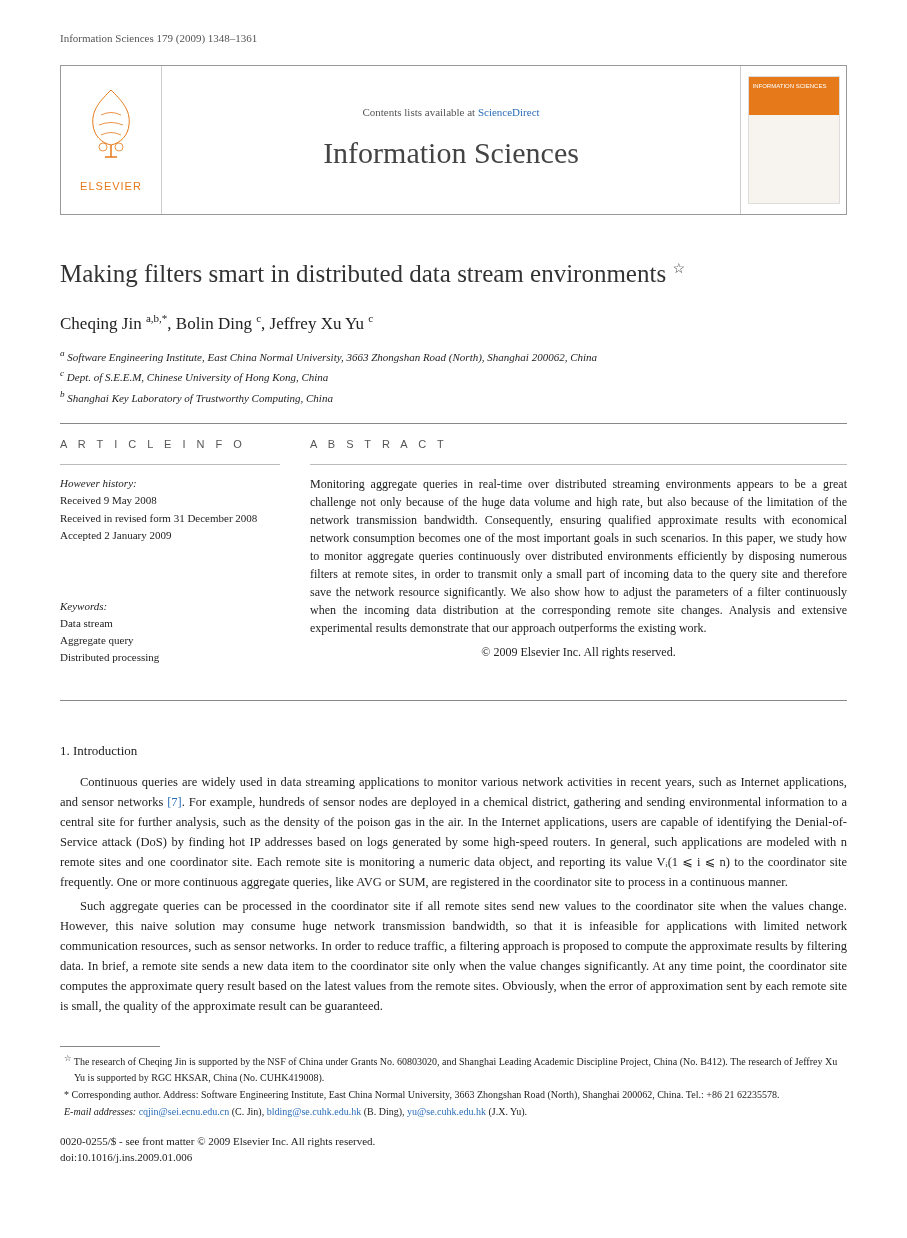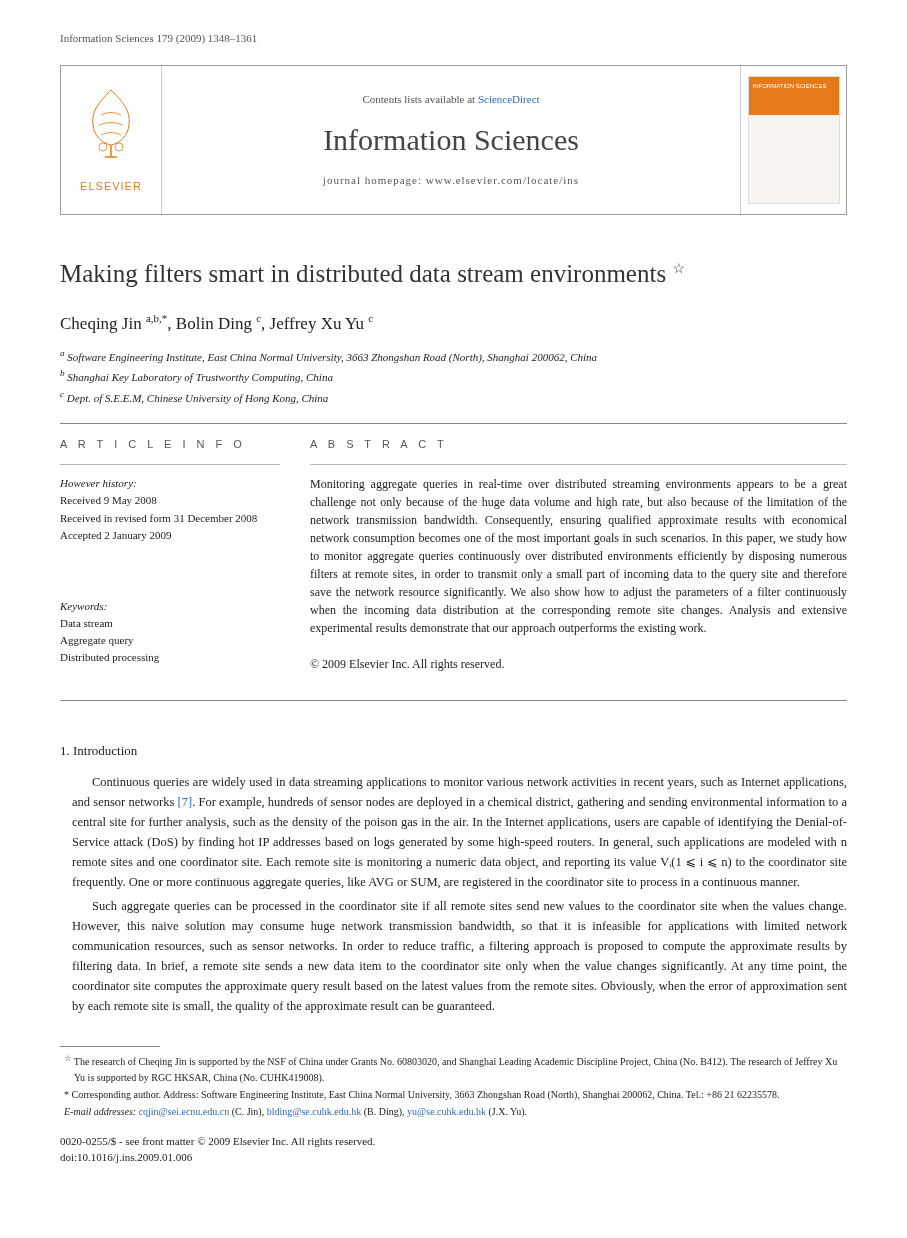--- a/index.html
+++ b/index.html
@@ -128,33 +128,32 @@
       font-size: 11px;
       letter-spacing: 4px;
       color: #555;
       margin-bottom: 12px;
       font-family: Arial, sans-serif;
     }
     .info-block { margin-bottom: 14px; line-height: 1.55; }
     .info-block .label { font-style: italic; }
     .abstract-col { flex: 1; font-size: 12px; }
     .abstract-text { text-align: justify; }
-    .copyright-line { text-align: left; font-size: 12px; margin-top: 18px; }
+    .copyright-line { text-align: center; font-size: 12px; margin-top: 6px; }
     .section-heading {
       font-weight: normal;
       font-size: 13px;
       margin: 40px 0 12px;
     }
     .body-para {
       text-align: justify;
       text-indent: 20px;
       font-size: 12.5px;
       line-height: 1.6;
       margin-bottom: 4px;
-      margin-left: 12px;
     }
     .body-para a { color: #2a6db8; text-decoration: none; }
     .footnote-divider {
       border-top: 1px solid #888;
       width: 100px;
       margin: 30px 0 6px;
     }
     .footnotes { font-size: 10px; line-height: 1.5; }
     .footnotes p { text-indent: -10px; padding-left: 14px; margin-bottom: 2px; }
     .footnotes a { color: #2a6db8; text-decoration: none; }
@@ -181,40 +180,39 @@
         <circle cx="38" cy="62" r="4" fill="none" stroke="#e67a1a" stroke-width="0.8"></circle>
       </svg>
     </div>
     <div class="elsevier-label">ELSEVIER</div>
   </div>
   <div class="journal-center">
     <div class="contents-line">
       <span>Contents lists available at </span><a href="#">ScienceDirect</a>
     </div>
     <div class="journal-name">Information Sciences</div>
-    <div class="journal-homepage">journal homepage: www.elsevier.com/locate/ins</div>
   </div>
   <div class="journal-cover">
     <div class="cover-thumb">
       <div class="cover-thumb-title">INFORMATION SCIENCES</div>
     </div>
   </div>
 </div>
 
 <h1 class="article-title">
   <span>Making filters smart in distributed data stream environments</span>
   <span class="star-ref">☆</span>
 </h1>
 
 <div class="authors" id="authors-line">Cheqing Jin <sup>a,b,*</sup>, Bolin Ding <sup>c</sup>, Jeffrey Xu Yu <sup>c</sup></div>
 
 <div class="affiliations">
   <div><sup>a</sup> <span>Software Engineering Institute, East China Normal University, 3663 Zhongshan Road (North), Shanghai 200062, China</span></div>
+  <div><sup>c</sup> <span>Dept. of S.E.E.M, Chinese University of Hong Kong, China</span></div>
   <div><sup>b</sup> <span>Shanghai Key Laboratory of Trustworthy Computing, China</span></div>
-  <div><sup>c</sup> <span>Dept. of S.E.E.M, Chinese University of Hong Kong, China</span></div>
 </div>
 
 <div class="hr"></div>
 
 <div class="info-abstract-wrap">
   <div class="article-info">
     <div class="info-heading">A R T I C L E   I N F O</div>
     <div style="border-top:1px solid #bbb;margin-bottom:10px"></div>
     <div class="info-block">
       <div class="label">However history:</div>

